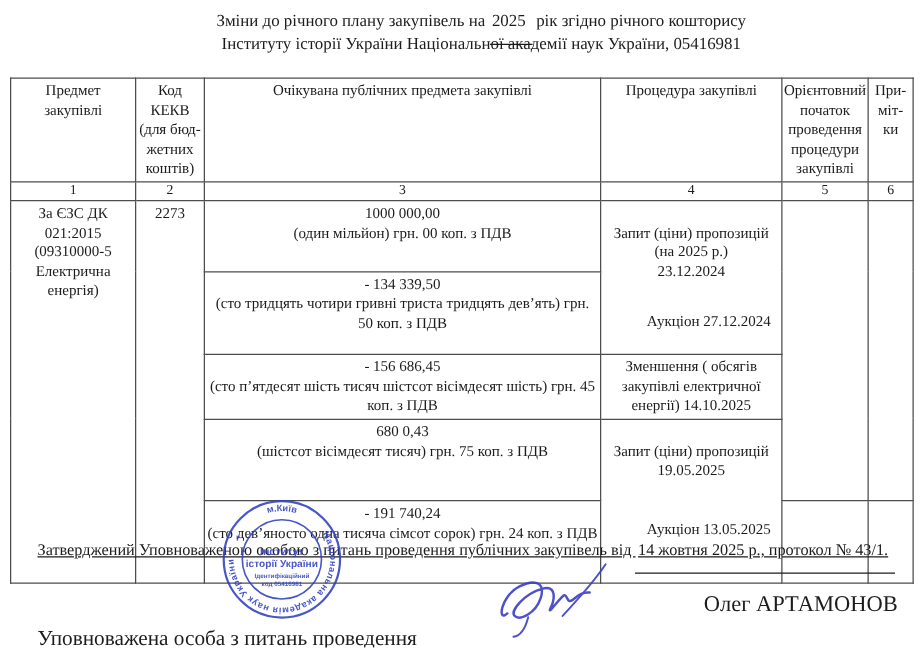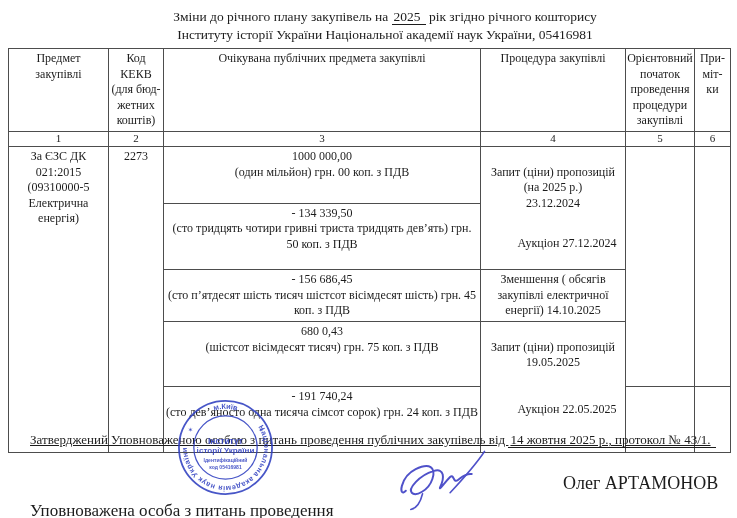--- a/index.html
+++ b/index.html
@@ -8,24 +8,24 @@
     position:relative;
     background:#ffffff;
     font-family:"Liberation Serif", serif;
     color:#1c1c1c;
     overflow:hidden;
   }
   .title-block {
     position:absolute; top:8px; left:20px; width:730px;
     text-align:center; font-size:13.5px; line-height:1.35;
   }
-  .u-inline { border-bottom:1px solid #1c1c1c; padding:0 5px 0 2px; }
+  .u-inline { border-bottom:1px solid #1c1c1c; padding:0 5px 11px 2px; }
 
   table.main {
-    position:absolute; left:8px; top:48px;
+    position:absolute; left:8px; top:62px;
     width:722px; border-collapse:collapse; table-layout:fixed;
   }
   table.main td, table.main th {
     border:1px solid #4d4d4d;
     font-size:12px; font-weight:normal;
     vertical-align:top; text-align:center;
     white-space:pre-line; line-height:1.3;
     padding:2px 1px; overflow:hidden;
   }
   th.h-subject { font-weight:bold; }
@@ -136,21 +136,21 @@
     <td class="c-proc c-procB">Зменшення ( обсягів
 закупівлі електричної
 енергії) 14.10.2025</td>
   </tr>
   <tr style="height:65px">
     <td class="c-val">680 0,43
 (шістсот вісімдесят тисяч) грн. 75 коп. з ПДВ</td>
     <td class="c-proc c-procC" rowspan="2">
       <div class="p1">Запит (ціни) пропозицій
 19.05.2025</div>
-      <div class="p2">Аукціон 22.05.2025</div>
+      <div class="p2">Аукціон 13.05.2025</div>
     </td>
   </tr>
   <tr style="height:66px">
     <td class="c-val">- 191 740,24
 (сто дев’яносто одна тисяча сімсот сорок) грн. 24 коп. з ПДВ</td>
     <td></td>
     <td></td>
   </tr>
 </tbody>
   </table>

